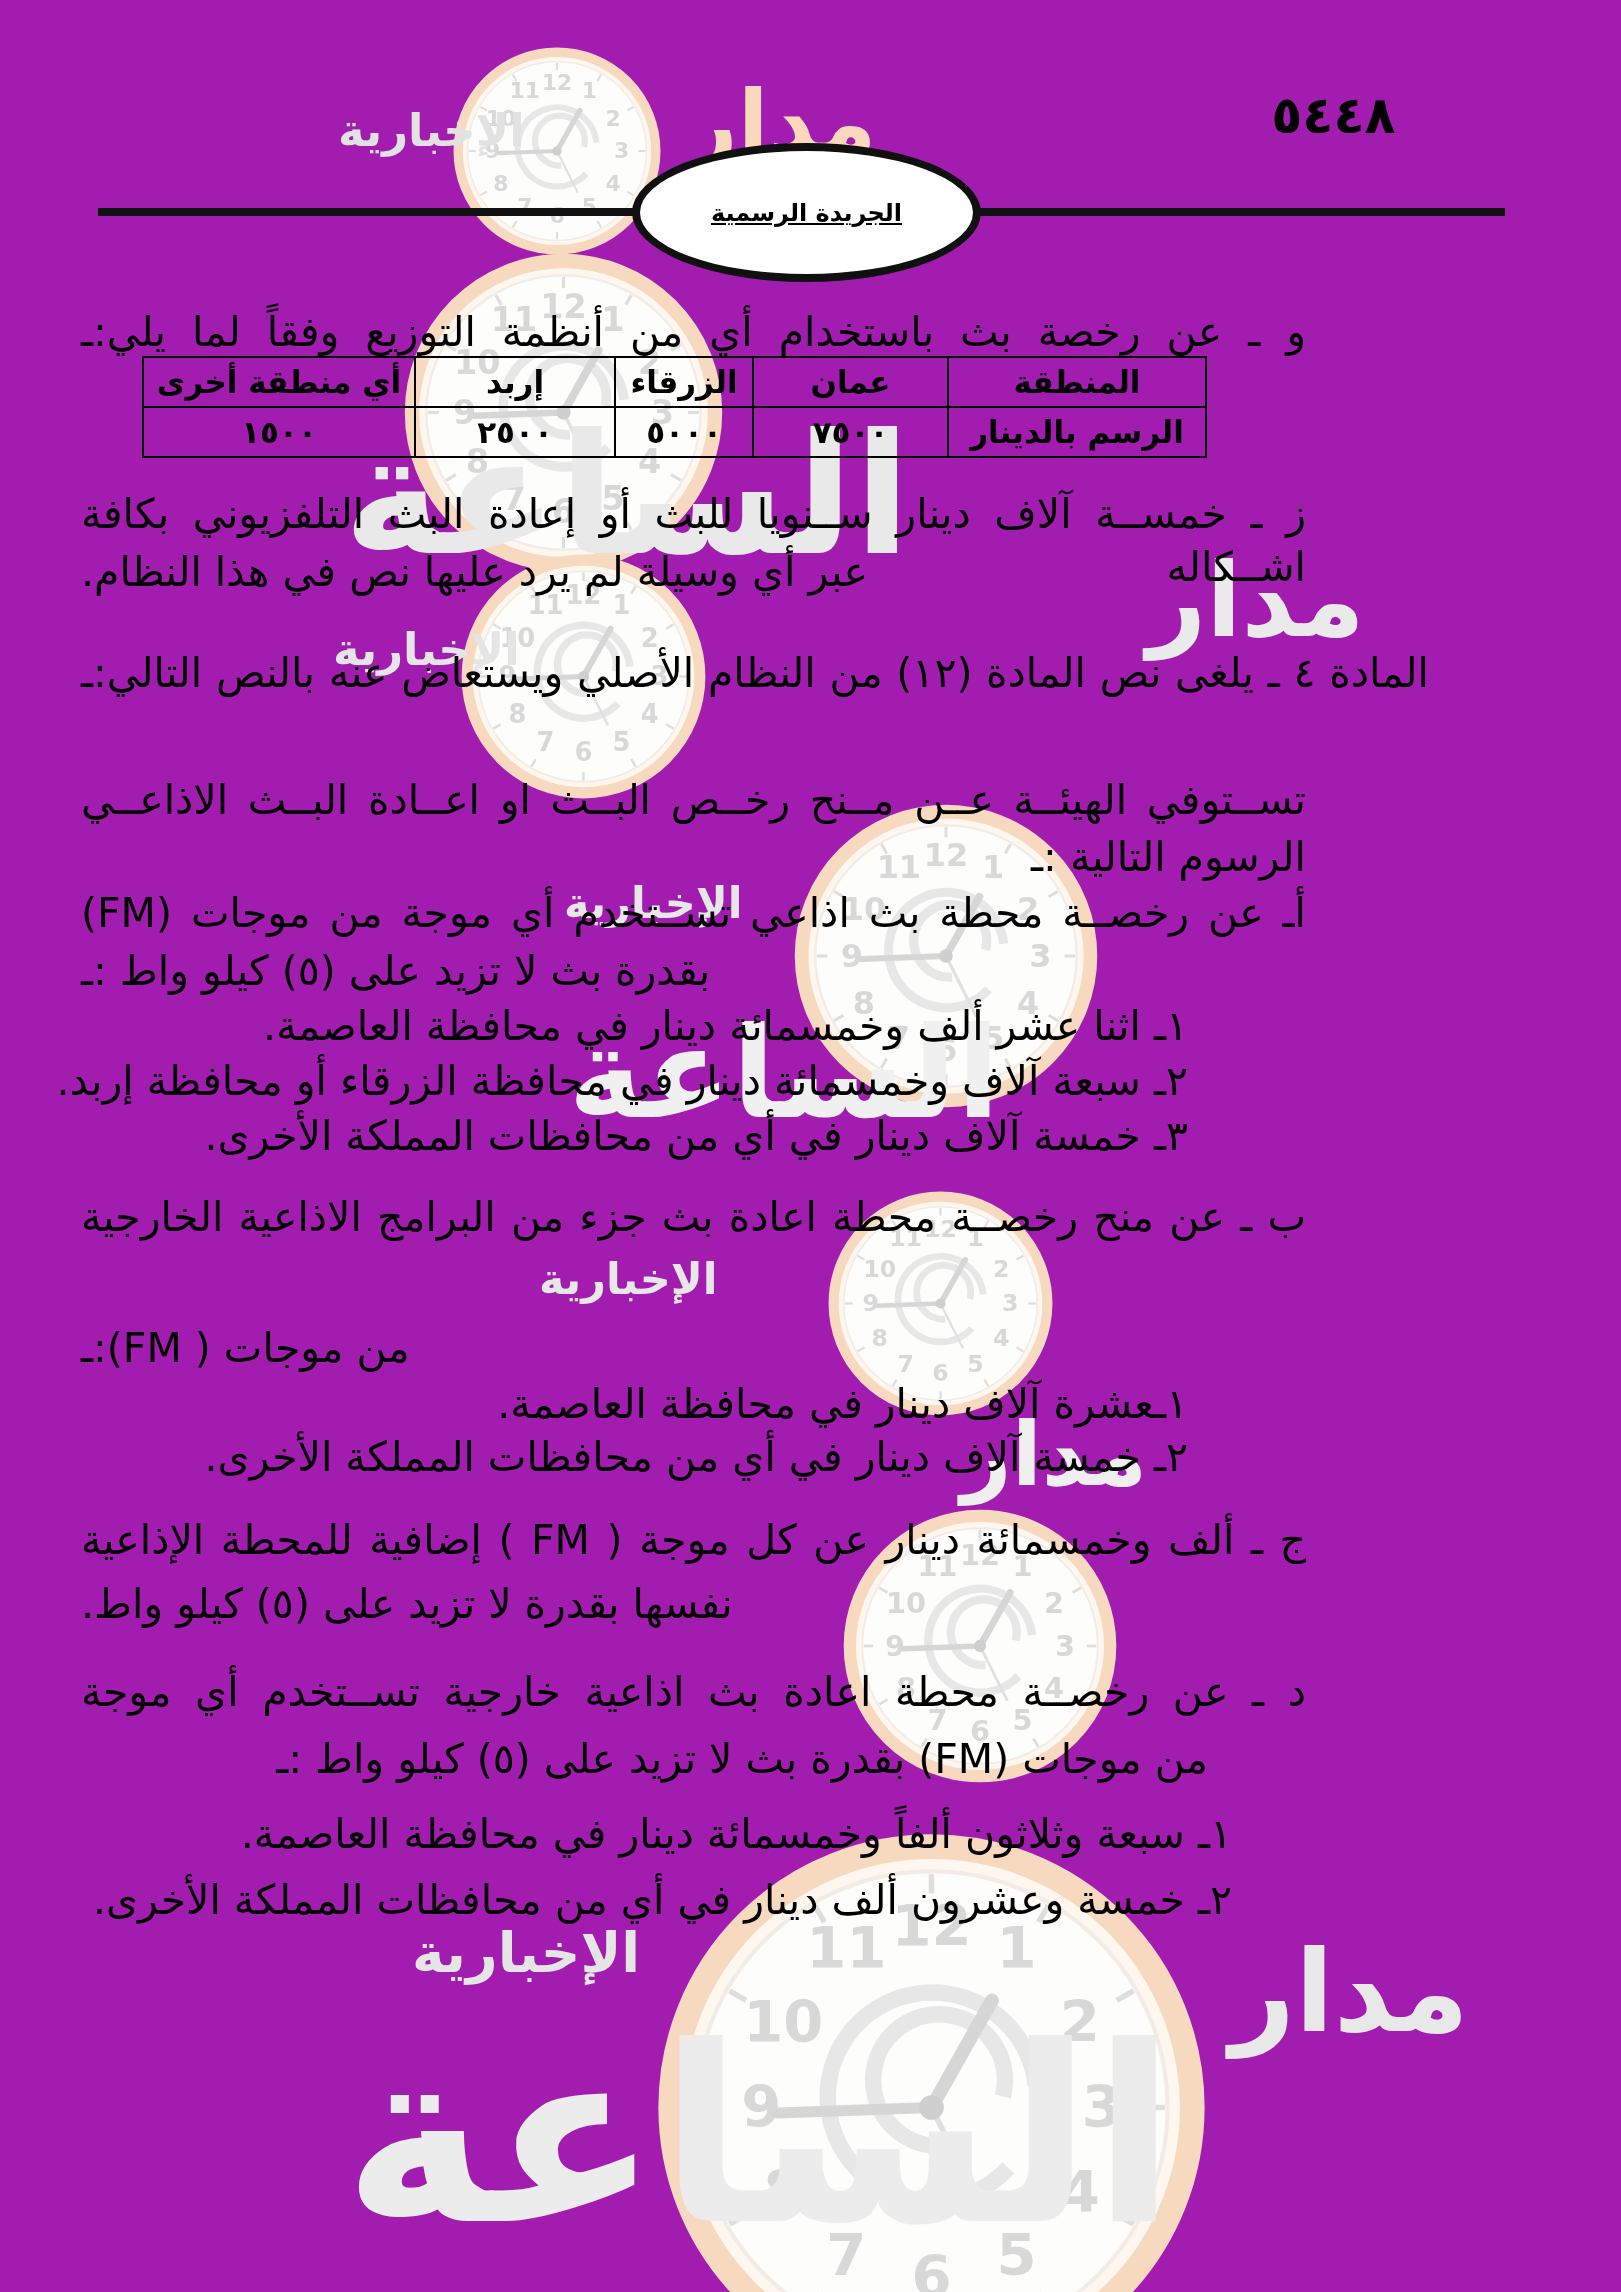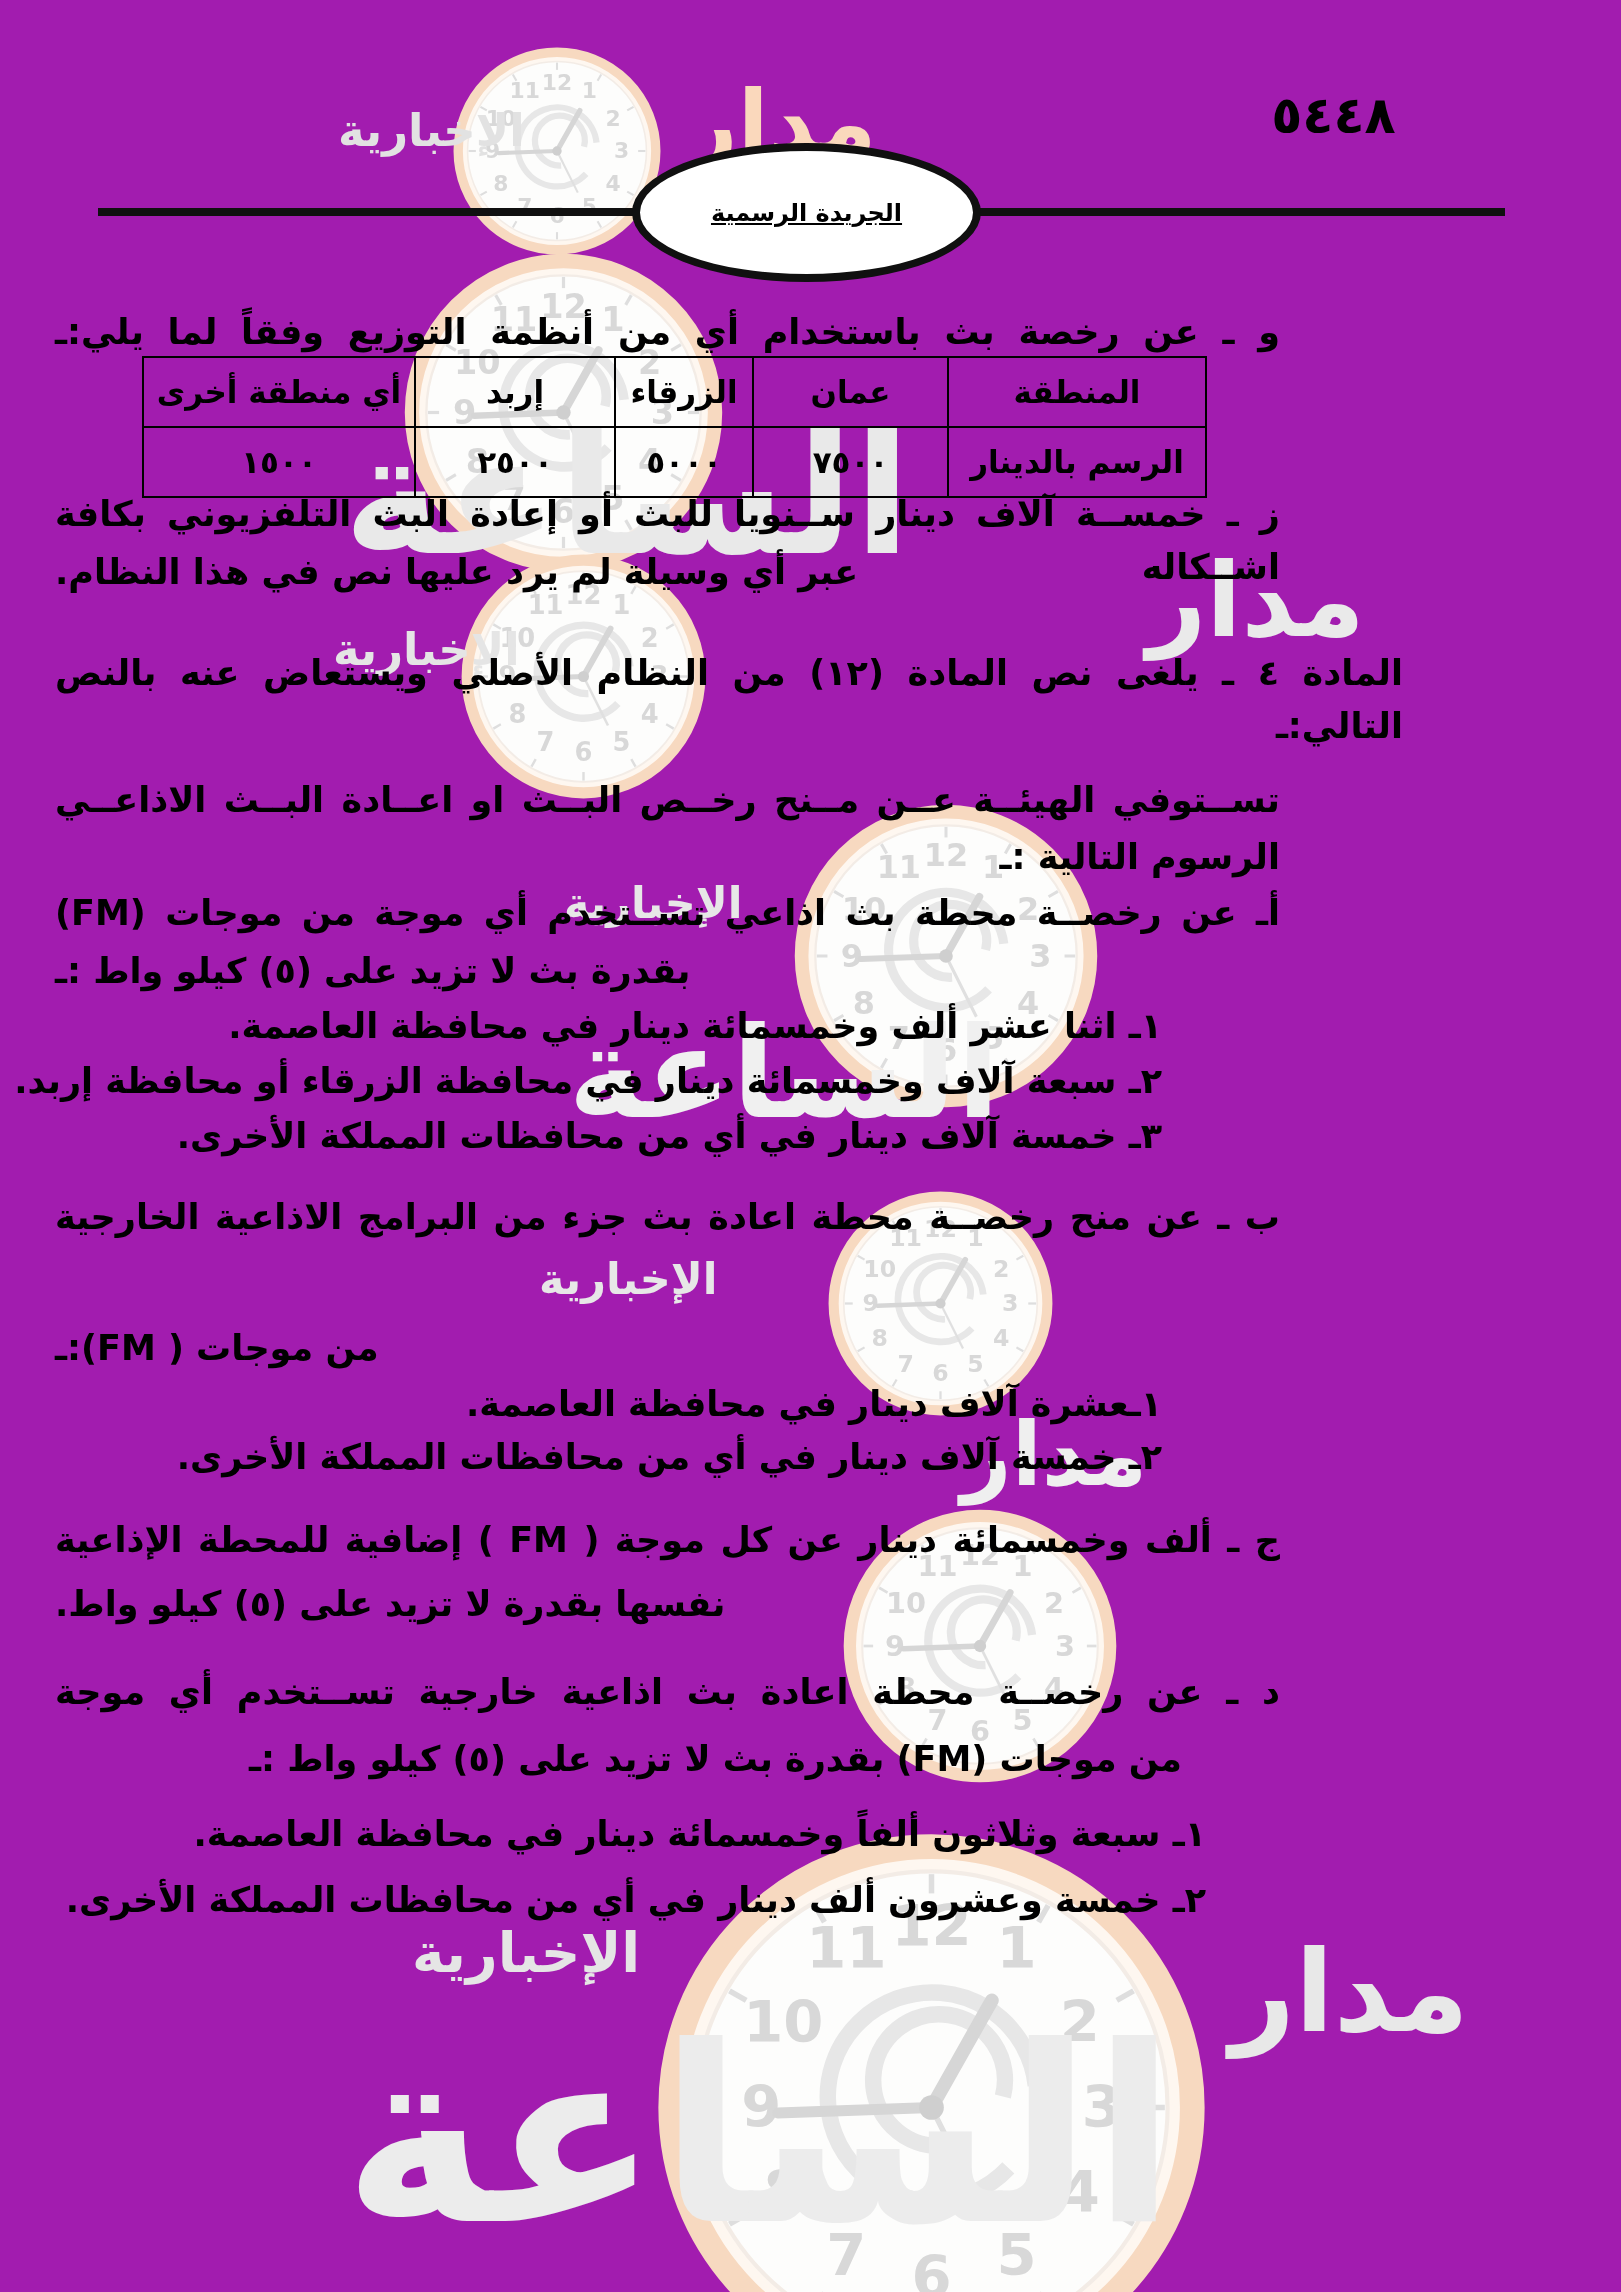--- a/index.html
+++ b/index.html
@@ -11,37 +11,37 @@
          font-family:"DejaVu Sans",sans-serif;line-height:1;}
   
   .pagenum{position:absolute;top:86px;left:1243px;width:181px;text-align:center;
            font-size:51px;font-weight:bold;direction:rtl;z-index:3;}
   .rule{position:absolute;top:208px;left:98px;width:1407px;height:7.8px;background:#101010;z-index:1;}
   .masthead{position:absolute;top:143px;left:632px;width:349px;height:139px;border:8.8px solid #101010;
             border-radius:50%;background:#fff;z-index:2;display:flex;align-items:center;
             justify-content:center;box-sizing:border-box;}
   .masthead span{font-size:24px;font-weight:bold;text-decoration:underline;}
   
-  .ln{position:absolute;left:55px;width:1225px;direction:rtl;unicode-bidi:embed;
-      font-size:35px;font-weight:bold;line-height:53px;white-space:nowrap;z-index:3;
+  .ln{position:absolute;left:81px;width:1225px;direction:rtl;unicode-bidi:embed;
+      font-size:41px;font-weight:normal;line-height:53px;white-space:nowrap;z-index:3;
       text-align:right;box-sizing:border-box;}
   .jl{white-space:normal;text-align:justify;text-align-last:justify;}
   .wide{width:1348px;}
   .cen{text-align:left;padding-right:137px;}
   .pr30{padding-right:29px;}
   .pr75{padding-right:74px;}
   .pr80{padding-right:78px;}
   .pr100{padding-right:98px;text-align:right;}
   .pr120{padding-right:118px;}
   .underlined{display:inline-block;border-bottom:5.9px solid #000;padding-bottom:5.9px;padding-left:13.7px;}
   
   .fee-table{position:absolute;top:356px;left:142px;width:1062px;border-collapse:collapse;
              direction:rtl;z-index:3;table-layout:fixed;}
   .fee-table th,.fee-table td{border:2.9px solid #000;text-align:center;vertical-align:middle;
-             font-weight:bold;font-size:31px;color:#000;padding:10px;height:48px;
+             font-weight:bold;font-size:31px;color:#000;padding:0;height:48px;
              font-family:"DejaVu Sans",sans-serif;}
 </style>
 </head>
 <body>
 
 <div class="page">
 
   <svg width="0" height="0" style="position:absolute" aria-hidden="true">
     <defs>
       <g id="wmclock">

